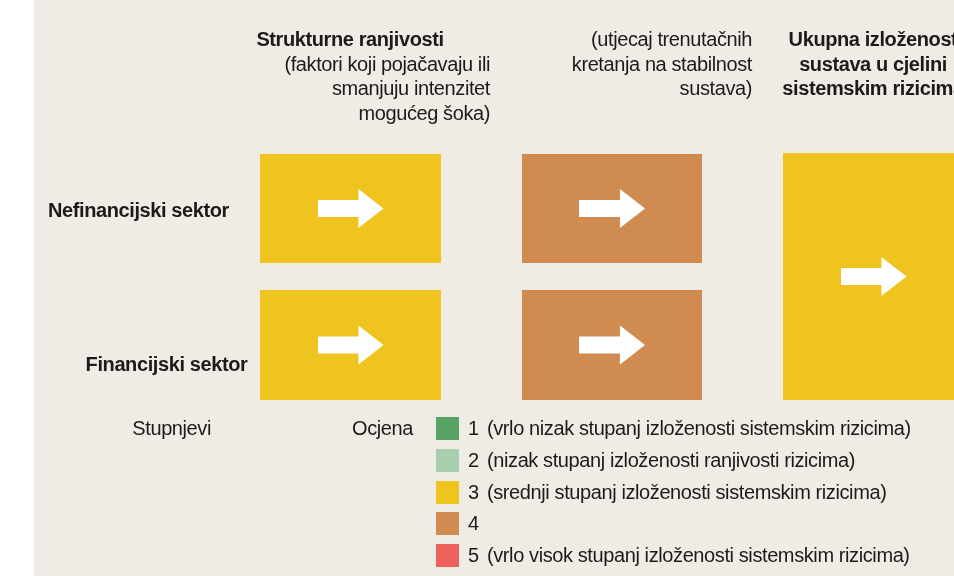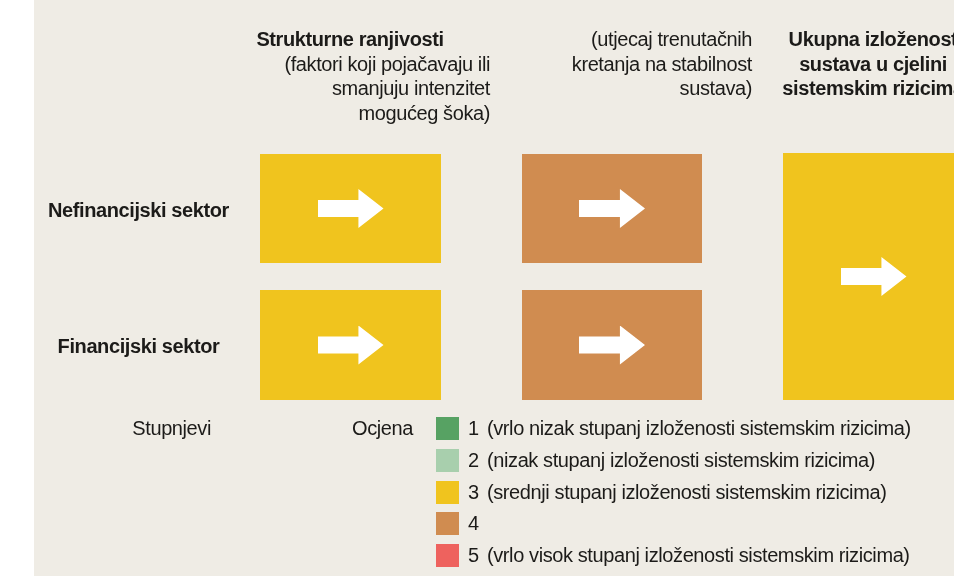--- a/index.html
+++ b/index.html
@@ -18,21 +18,21 @@
   .col-header { position: absolute; top: 27px; text-align: center; font-size: 20px; line-height: 24.5px; }
   .col-header .col-title { font-weight: bold; white-space: pre-line; }
   .col-header .col-sub { font-weight: normal; white-space: pre-line; text-align: right; }
   .c1 { left: 176px; width: 280px; }
   .c2 { left: 438px; width: 280px; }
   .c3 { left: 699px; width: 280px; }
 
   
   .row-label { position: absolute; left: 0; width: 209px; text-align: center; font-weight: bold; font-size: 20px; line-height: 24px; }
   .r1 { top: 198px; }
-  .r2 { top: 334px; }
+  .r2 { top: 352px; padding-left: 28px; }
 
   
   .cell { position: absolute; display: flex; align-items: center; justify-content: center; }
   .cell-r1c1 { left: 226px; top: 154px; width: 181px; height: 109px; }
   .cell-r1c2 { left: 488px; top: 154px; width: 180px; height: 109px; }
   .cell-r2c1 { left: 226px; top: 290px; width: 181px; height: 110px; }
   .cell-r2c2 { left: 488px; top: 290px; width: 180px; height: 110px; }
   .cell-overall { left: 749px; top: 153px; width: 181px; height: 247px; }
 
   
@@ -100,21 +100,21 @@
   <div class="lg-rating-label">Ocjena</div>
   <div class="lg-ratings">
     <div class="lg-row">
       <div class="swatch" style="background-color: rgb(87, 162, 99);"></div>
       <div class="rating-num">1</div>
       <div class="rating-desc">(vrlo nizak stupanj izloženosti sistemskim rizicima)</div>
     </div>
     <div class="lg-row">
       <div class="swatch" style="background-color: rgb(168, 207, 173);"></div>
       <div class="rating-num">2</div>
-      <div class="rating-desc">(nizak stupanj izloženosti sistemskim rizicima)</div>
+      <div class="rating-desc">(nizak stupanj izloženosti ranjivosti rizicima)</div>
     </div>
     <div class="lg-row">
       <div class="swatch" style="background-color: rgb(240, 196, 30);"></div>
       <div class="rating-num">3</div>
       <div class="rating-desc">(srednji stupanj izloženosti sistemskim rizicima)</div>
     </div>
     <div class="lg-row">
       <div class="swatch" style="background-color: rgb(208, 140, 80);"></div>
       <div class="rating-num">4</div>
     </div>

